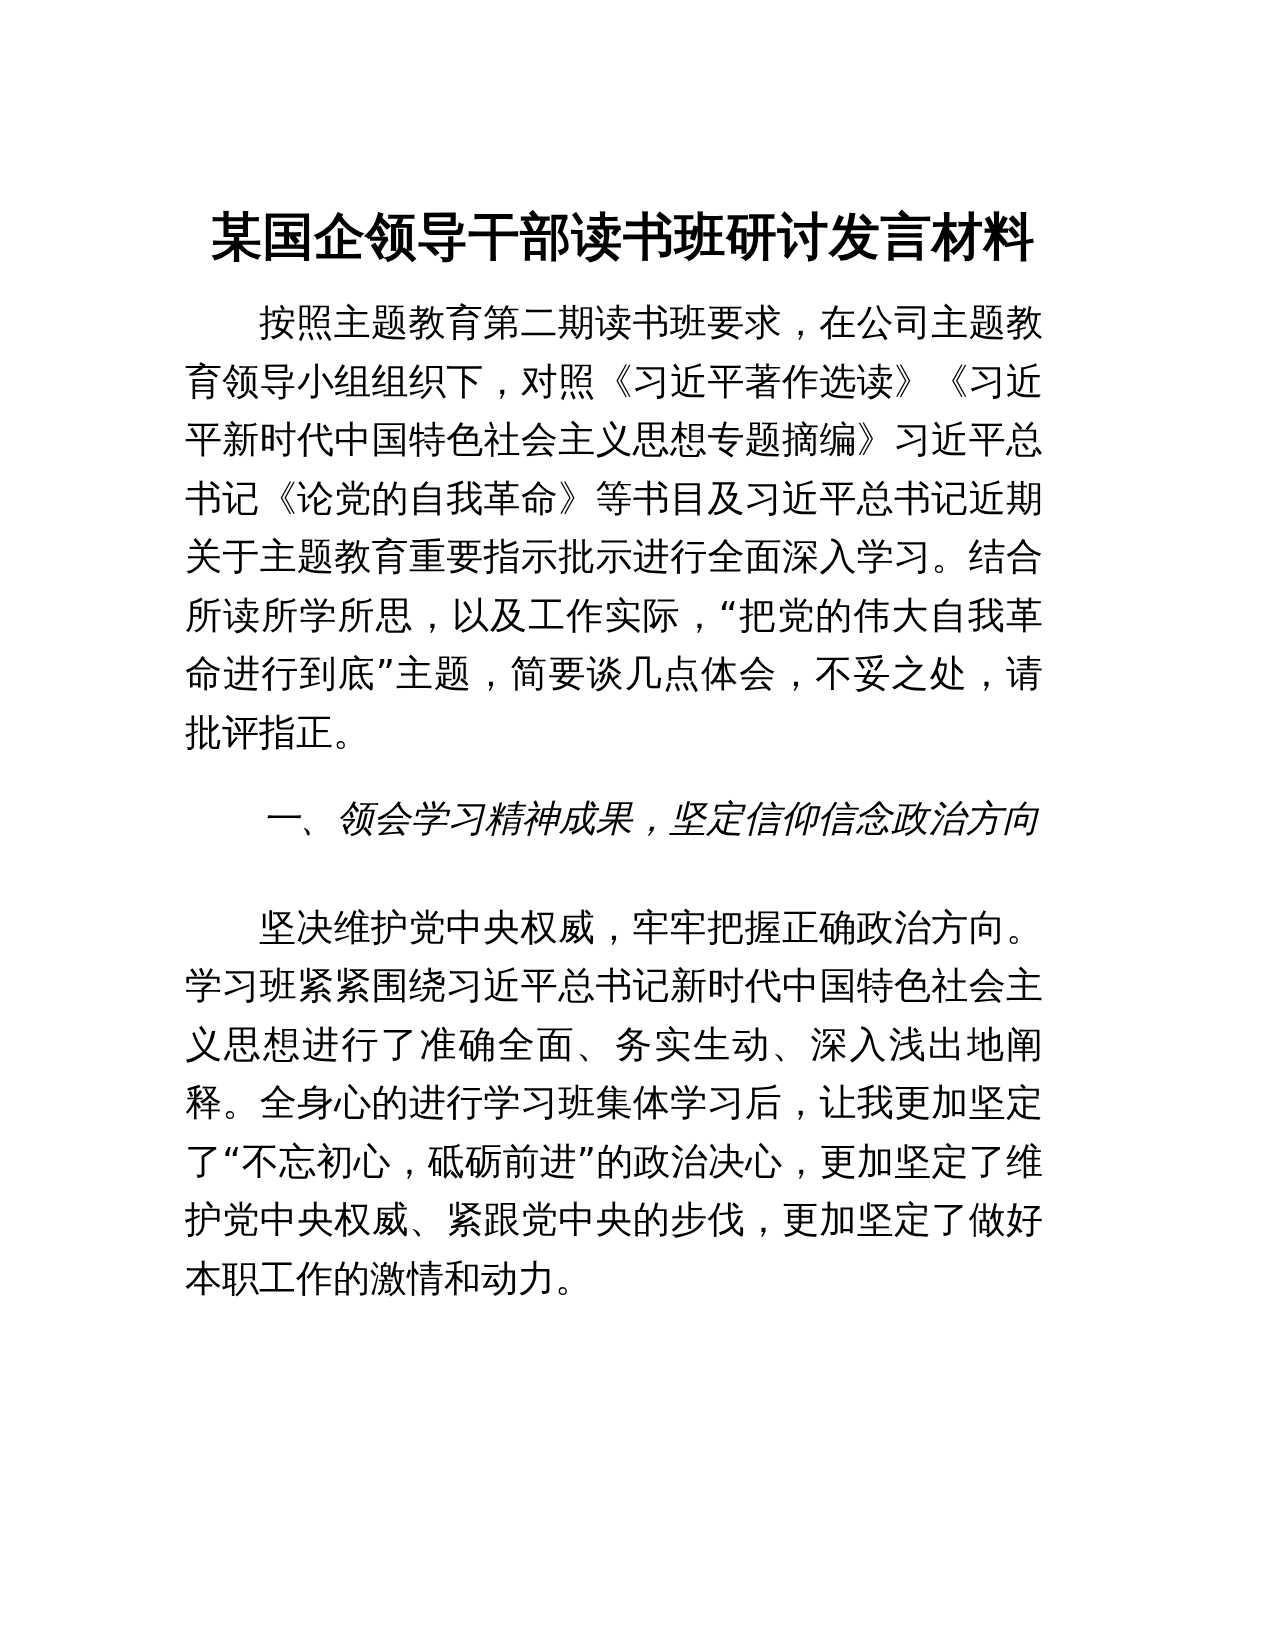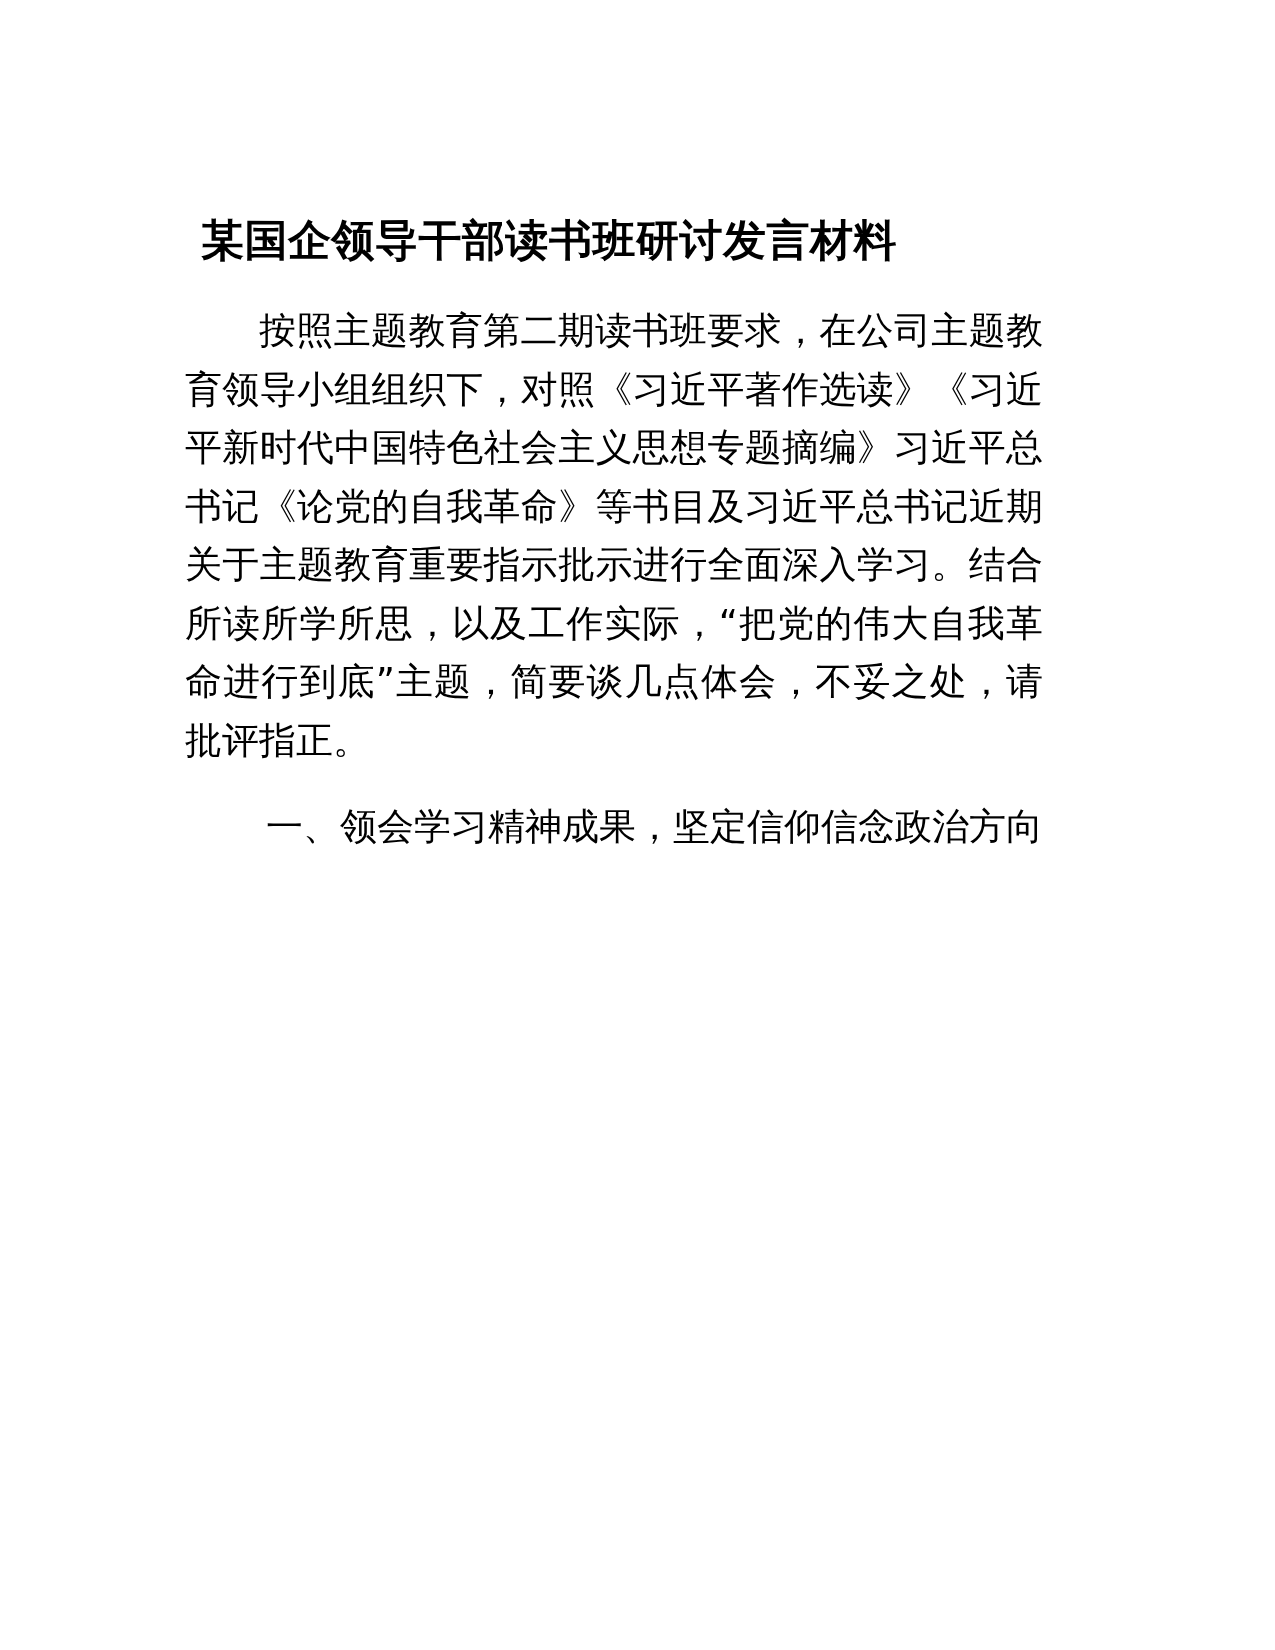--- a/index.html
+++ b/index.html
@@ -21,51 +21,52 @@
     overflow: hidden;
     box-sizing: border-box;
   }
   .content {
     position: absolute;
     left: 185px;
     top: 0;
     width: 858px;
   }
   .doc-title {
-    font-size: 43px;
+    font-size: 51px;
     font-weight: 700;
     line-height: 1.0;
-    text-align: left;
+    text-align: right;
     letter-spacing: 0.5px;
-    margin: 16px;
+    margin: 8px;
     padding-top: 203px;
     padding-bottom: 0;
     white-space: nowrap;
   }
   .body-block {
-    margin-top: 40px;
+    margin-top: 32px;
   }
   p.para {
     font-size: 37px;
     line-height: 58.5px;
     margin: 0 0 0 0;
     text-align: justify;
     text-justify: inter-ideograph;
     text-indent: 2em;
     letter-spacing: 0px;
     font-weight: 400;
     word-break: break-all;
   }
   p.heading-para {
     font-size: 37px;
     line-height: 58.5px;
     margin: 0;
     text-indent: 2em;
     font-weight: 400;
-    text-align: right;
+    text-align: center;
+    font-style: italic;
   }
   .gap-para { height: 22px; }
   .gap-heading { height: 28px; }
 </style>
 </head>
 <body>
 
 <div class="page">
   <div class="content">
 
@@ -77,16 +78,17 @@
 
       <div class="gap-heading"></div>
 
       <p class="heading-para">一、领会学习精神成果，坚定信仰信念政治方向</p>
 
       <div class="gap-heading"></div>
 
 
       <div class="gap-para"></div>
 
+      <p class="para">坚决维护党中央权威，牢牢把握正确政治方向。学习班紧紧围绕习近平总书记新时代中国特色社会主义思想进行了准确全面、务实生动、深入浅出地阐释。全身心的进行学习班集体学习后，让我更加坚定了“不忘初心，砥砺前进”的政治决心，更加坚定了维护党中央权威、紧跟党中央的步伐，更加坚定了做好本职工作的激情和动力。</p>
 
     </div>
   </div>
 </div>
 
 </body></html>

